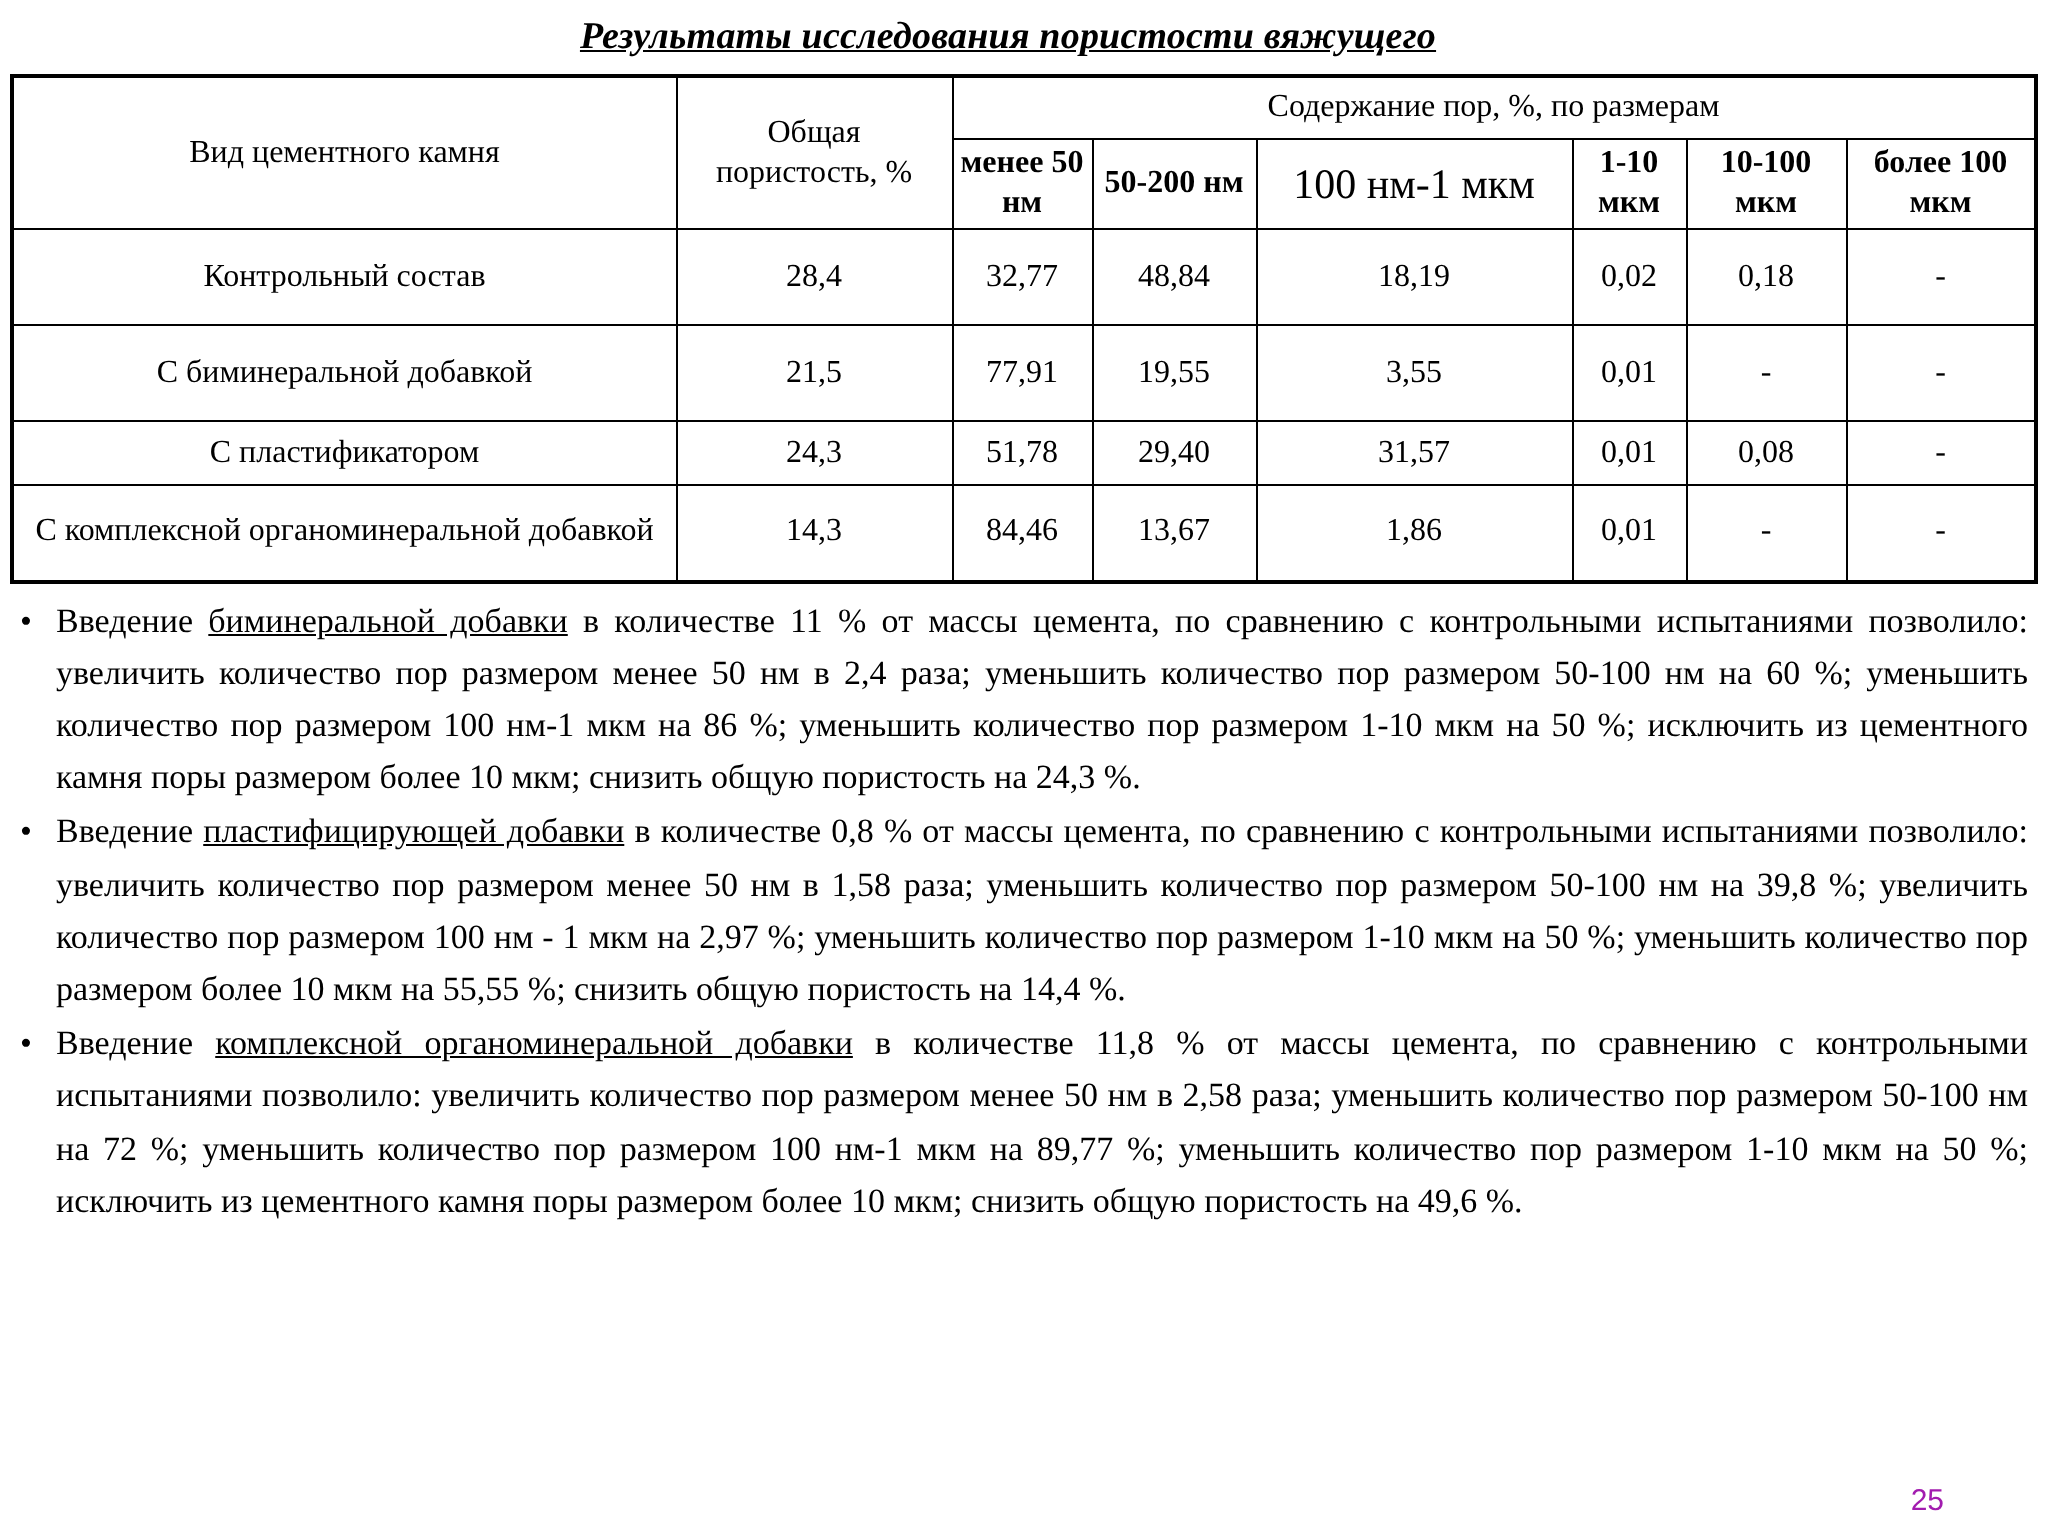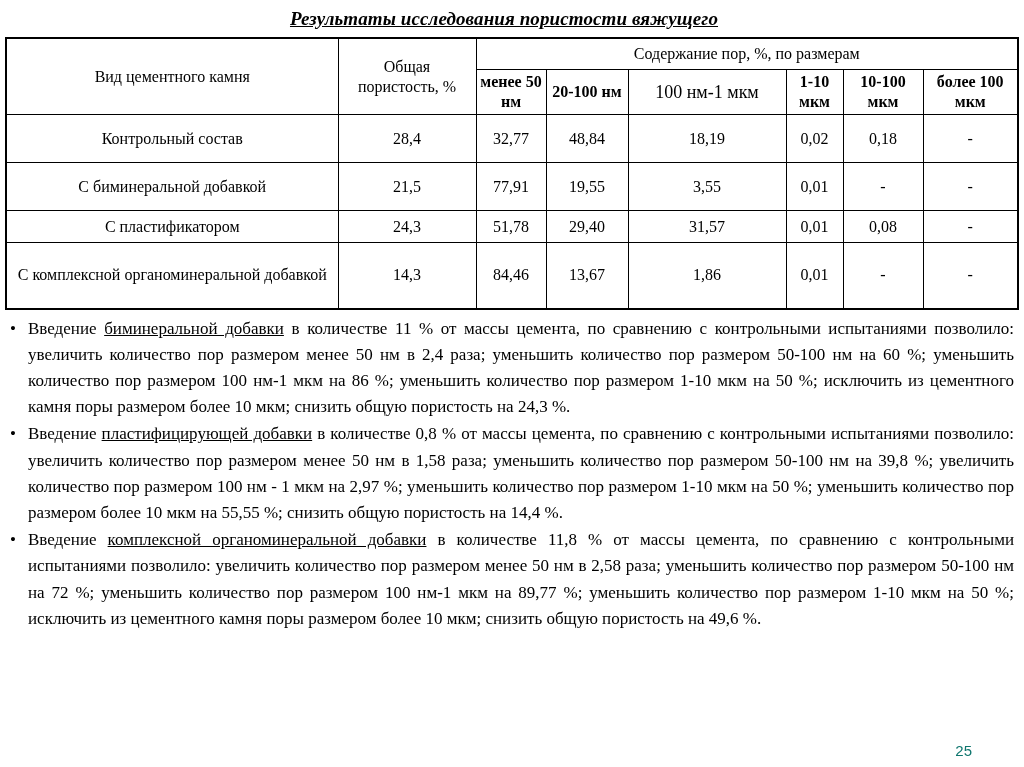--- a/index.html
+++ b/index.html
@@ -53,33 +53,33 @@
   .th-group {
     font-size: 16.5px;
   }
   .th-sub {
     font-weight: bold !important;
     font-size: 15px;
     line-height: 18px;
   }
   .th-sub.wide {
     font-weight: normal !important;
-    font-size: 18px;
+    font-size: 21px;
   }
   .row-name {
     font-size: 16px;
     line-height: 21px;
   }
   .cell-val {
     font-size: 16.5px;
   }
   .r-tall1 { height: 48px; }
   .r-tall2 { height: 48px; }
   .r-short { height: 32px; }
-  .r-tall3 { height: 66px; }
+  .r-tall3 { height: 48px; }
 
   
   col.c-name { width: 332px; }
   col.c-total { width: 138px; }
   col.c-lt50 { width: 70px; }
   col.c-50100 { width: 82px; }
   col.c-1001 { width: 158px; }
   col.c-110 { width: 57px; }
   col.c-10100 { width: 80px; }
   col.c-gt100 { width: 95px; }
@@ -110,21 +110,21 @@
     font-weight: normal;
     text-decoration: underline;
   }
 
   
   .page-number {
     position: absolute;
     right: 52px;
     bottom: 8px;
     font-size: 15px;
-    color: #0f766e;
+    color: #a21caf;
     font-family: "Liberation Sans", sans-serif;
   }
 </style>
 </head>
 <body>
 
 <h1 class="doc-title">Результаты исследования пористости вяжущего</h1>
 
 <table class="porosity-table">
   <colgroup>
@@ -138,21 +138,21 @@
       <col class="c-gt100">
   </colgroup>
   <thead>
     <tr>
       <th rowspan="2" class="row-name">Вид цементного камня</th>
       <th rowspan="2" class="th-group">Общая пористость, %</th>
       <th colspan="6" class="th-group">Содержание пор, %, по размерам</th>
     </tr>
     <tr>
       <th class="th-sub">менее 50 нм</th>
-      <th class="th-sub">20-100 нм</th>
+      <th class="th-sub">50-200 нм</th>
       <th class="th-sub wide">100 нм-1 мкм</th>
       <th class="th-sub">1-10 мкм</th>
       <th class="th-sub">10-100 мкм</th>
       <th class="th-sub">более 100 мкм</th>
     </tr>
   </thead>
   <tbody>
     <tr class="r-tall1">
       <td class="row-name">Контрольный состав</td>
       <td class="cell-val">28,4</td>

